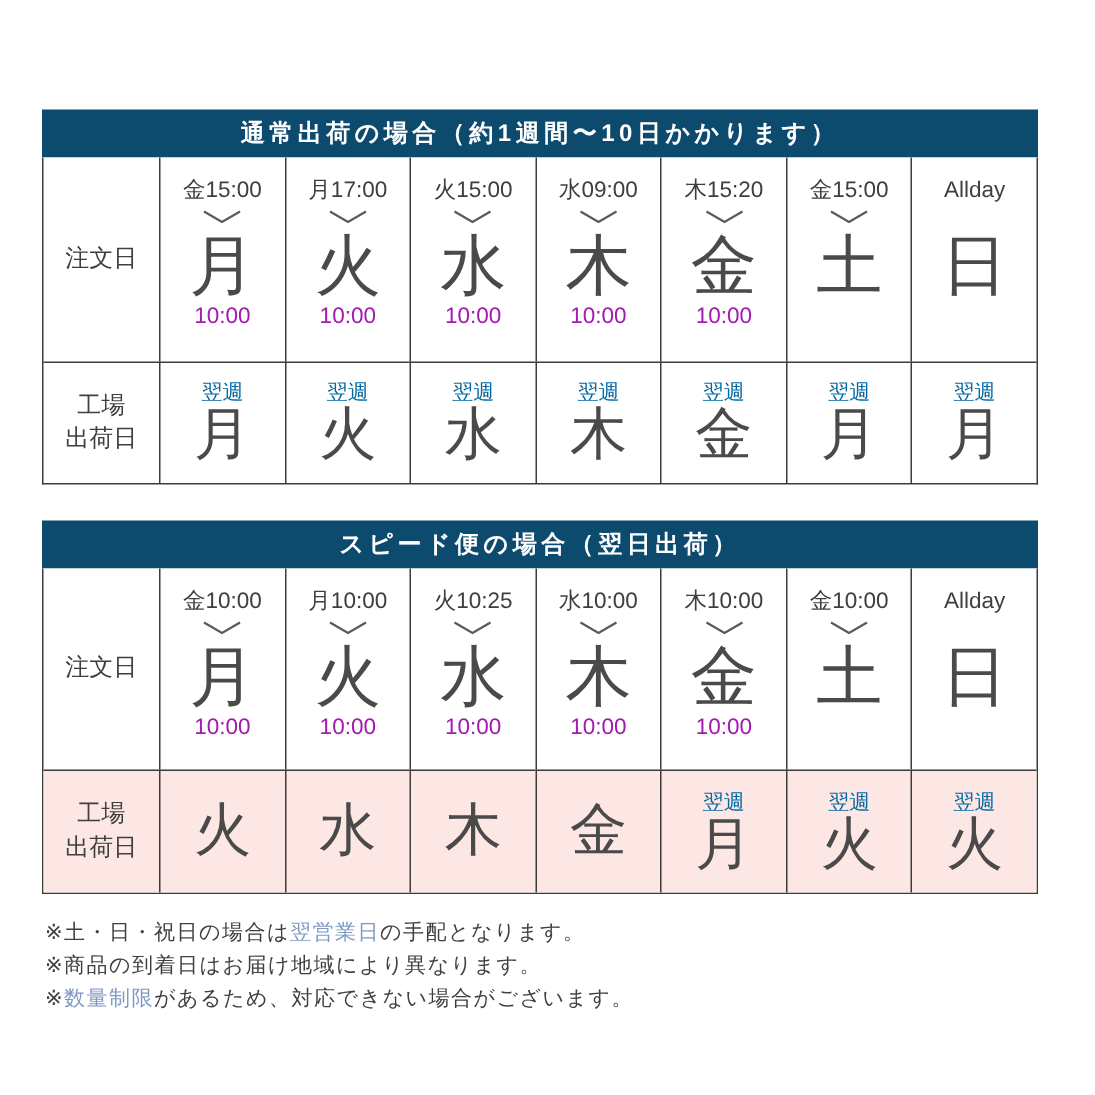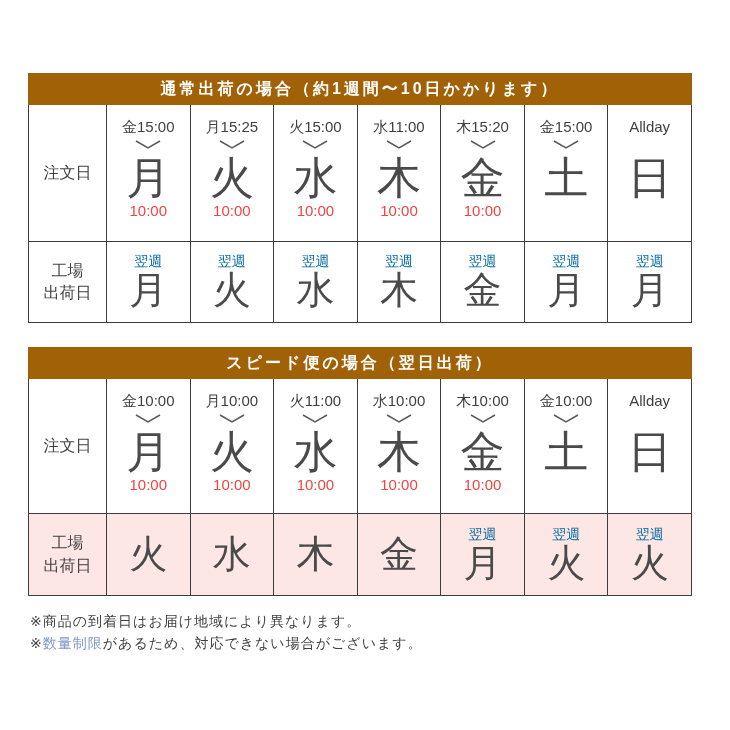--- a/index.html
+++ b/index.html
@@ -5,21 +5,21 @@
   html,body{margin:0;padding:0;background:#ffffff;}
   .canvas{
     position:relative;width:730px;height:730px;background:#ffffff;overflow:hidden;
     font-family:"Liberation Sans","DejaVu Sans",sans-serif;color:#444444;
   }
   .table-block{position:absolute;left:28px;width:664px;}
   #table1{top:73px;}
   #table2{top:347px;border-radius:31px;}
 
   .band{
-    height:32px;background:#a16207;display:flex;align-items:center;justify-content:center;
+    height:32px;background:#0c4a6e;display:flex;align-items:center;justify-content:center;
   }
   .band-title{
     color:#ffffff;font-size:16px;font-weight:bold;letter-spacing:3px;white-space:nowrap;
   }
 
   .grid{
     display:grid;
     grid-template-columns:77px repeat(7,1fr);
     border:1.5px solid #3c3c3c;border-top:none;
     box-sizing:border-box;background:#ffffff;
@@ -37,21 +37,21 @@
 
   .label-cell{justify-content:center;}
   .row-label{font-size:16px;color:#3f3f3f;text-align:center;line-height:1.4;}
 
   .order{justify-content:flex-start;padding-top:13px;}
   .t{font-size:15px;color:#3f3f3f;line-height:18px;white-space:nowrap;}
   .chev{height:9px;margin-top:4px;display:flex;align-items:center;}
   .chev svg{display:block;}
   .allday .chev{visibility:hidden;}
   .d{font-size:44px;font-weight:300;color:#4a4a4a;line-height:1;margin-top:7px;}
-  .b{font-size:15px;color:#ef4444;line-height:18px;margin-top:2px;min-height:18px;}
+  .b{font-size:15px;color:#a21caf;line-height:18px;margin-top:2px;min-height:18px;}
 
   .ship{justify-content:center;}
   .w{font-size:14px;color:#0369a1;line-height:18px;}
   .w:empty{display:none;}
   .d2{font-size:38px;font-weight:300;color:#4a4a4a;line-height:1.1;}
 
   .pink{background:#fce7e5;}
 
   .notes{position:absolute;left:30px;top:610px;}
   .note{margin:0;font-size:14px;line-height:22px;color:#3f3f3f;letter-spacing:1px;white-space:nowrap;}
@@ -76,41 +76,41 @@
         <span class="t">金15:00</span>
         <span class="chev">
             <svg width="26" height="9" viewBox="0 0 26 9">
               <polyline points="1,1 13,8 25,1" fill="none" stroke="#5a5a5a" stroke-width="1.5"></polyline>
             </svg>
           </span>
         <span class="d">月</span>
         <span class="b">10:00</span>
       </div>
       <div class="cell order">
-        <span class="t">月15:25</span>
+        <span class="t">月17:00</span>
         <span class="chev">
             <svg width="26" height="9" viewBox="0 0 26 9">
               <polyline points="1,1 13,8 25,1" fill="none" stroke="#5a5a5a" stroke-width="1.5"></polyline>
             </svg>
           </span>
         <span class="d">火</span>
         <span class="b">10:00</span>
       </div>
       <div class="cell order">
         <span class="t">火15:00</span>
         <span class="chev">
             <svg width="26" height="9" viewBox="0 0 26 9">
               <polyline points="1,1 13,8 25,1" fill="none" stroke="#5a5a5a" stroke-width="1.5"></polyline>
             </svg>
           </span>
         <span class="d">水</span>
         <span class="b">10:00</span>
       </div>
       <div class="cell order">
-        <span class="t">水11:00</span>
+        <span class="t">水09:00</span>
         <span class="chev">
             <svg width="26" height="9" viewBox="0 0 26 9">
               <polyline points="1,1 13,8 25,1" fill="none" stroke="#5a5a5a" stroke-width="1.5"></polyline>
             </svg>
           </span>
         <span class="d">木</span>
         <span class="b">10:00</span>
       </div>
       <div class="cell order">
         <span class="t">木15:20</span>
@@ -204,21 +204,21 @@
         <span class="t">月10:00</span>
         <span class="chev">
             <svg width="26" height="9" viewBox="0 0 26 9">
               <polyline points="1,1 13,8 25,1" fill="none" stroke="#5a5a5a" stroke-width="1.5"></polyline>
             </svg>
           </span>
         <span class="d">火</span>
         <span class="b">10:00</span>
       </div>
       <div class="cell order">
-        <span class="t">火11:00</span>
+        <span class="t">火10:25</span>
         <span class="chev">
             <svg width="26" height="9" viewBox="0 0 26 9">
               <polyline points="1,1 13,8 25,1" fill="none" stroke="#5a5a5a" stroke-width="1.5"></polyline>
             </svg>
           </span>
         <span class="d">水</span>
         <span class="b">10:00</span>
       </div>
       <div class="cell order">
         <span class="t">水10:00</span>
@@ -292,17 +292,18 @@
         <span class="d2">火</span>
       </div>
       <div class="cell r2 ship pink">
         <span class="w">翌週</span>
         <span class="d2">火</span>
       </div>
     </div>
   </div>
 
   <div class="notes">
+    <p class="note"><span>※土・日・祝日の場合は</span><span class="blue">翌営業日</span><span>の手配となります。</span></p>
     <p class="note"><span>※商品の到着日はお届け地域により異なります。</span><span class="blue"></span><span></span></p>
     <p class="note"><span>※</span><span class="blue">数量制限</span><span>があるため、対応できない場合がございます。</span></p>
   </div>
 
 </div>
 
 </body></html>

